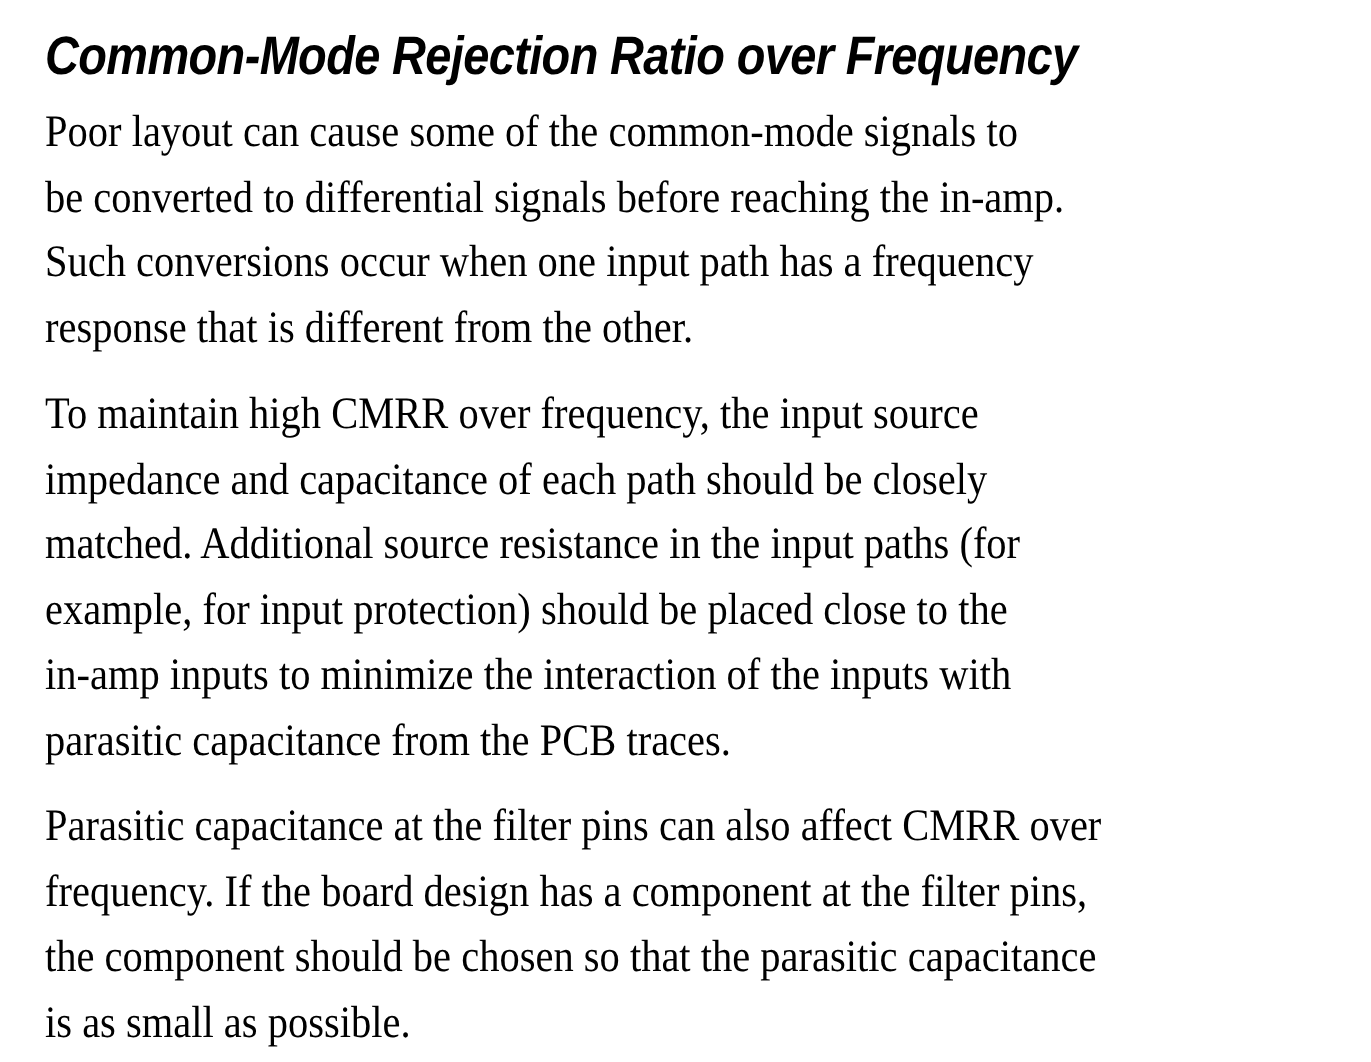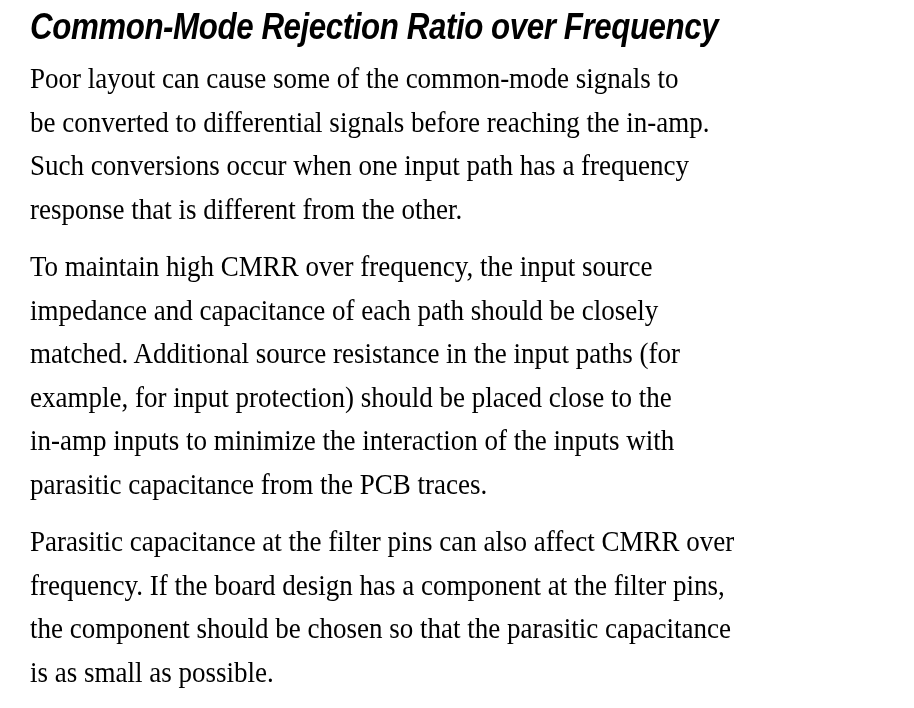--- a/index.html
+++ b/index.html
@@ -9,21 +9,21 @@
   body {
     width: 914px;
     height: 708px;
     background: #ffffff;
     overflow: hidden;
   }
   .page {
     box-sizing: border-box;
     width: 810px;
     height: 708px;
-    padding: 6px 0 0 30px;
+    padding: 16px 0 0 30px;
     color: #000000;
   }
   .heading {
     font-family: "Liberation Sans", sans-serif;
     font-style: italic;
     font-weight: bold;
     font-size: 36px;
     line-height: 42px;
     letter-spacing: -0.5px;
     margin: 0 0 8px 0;

